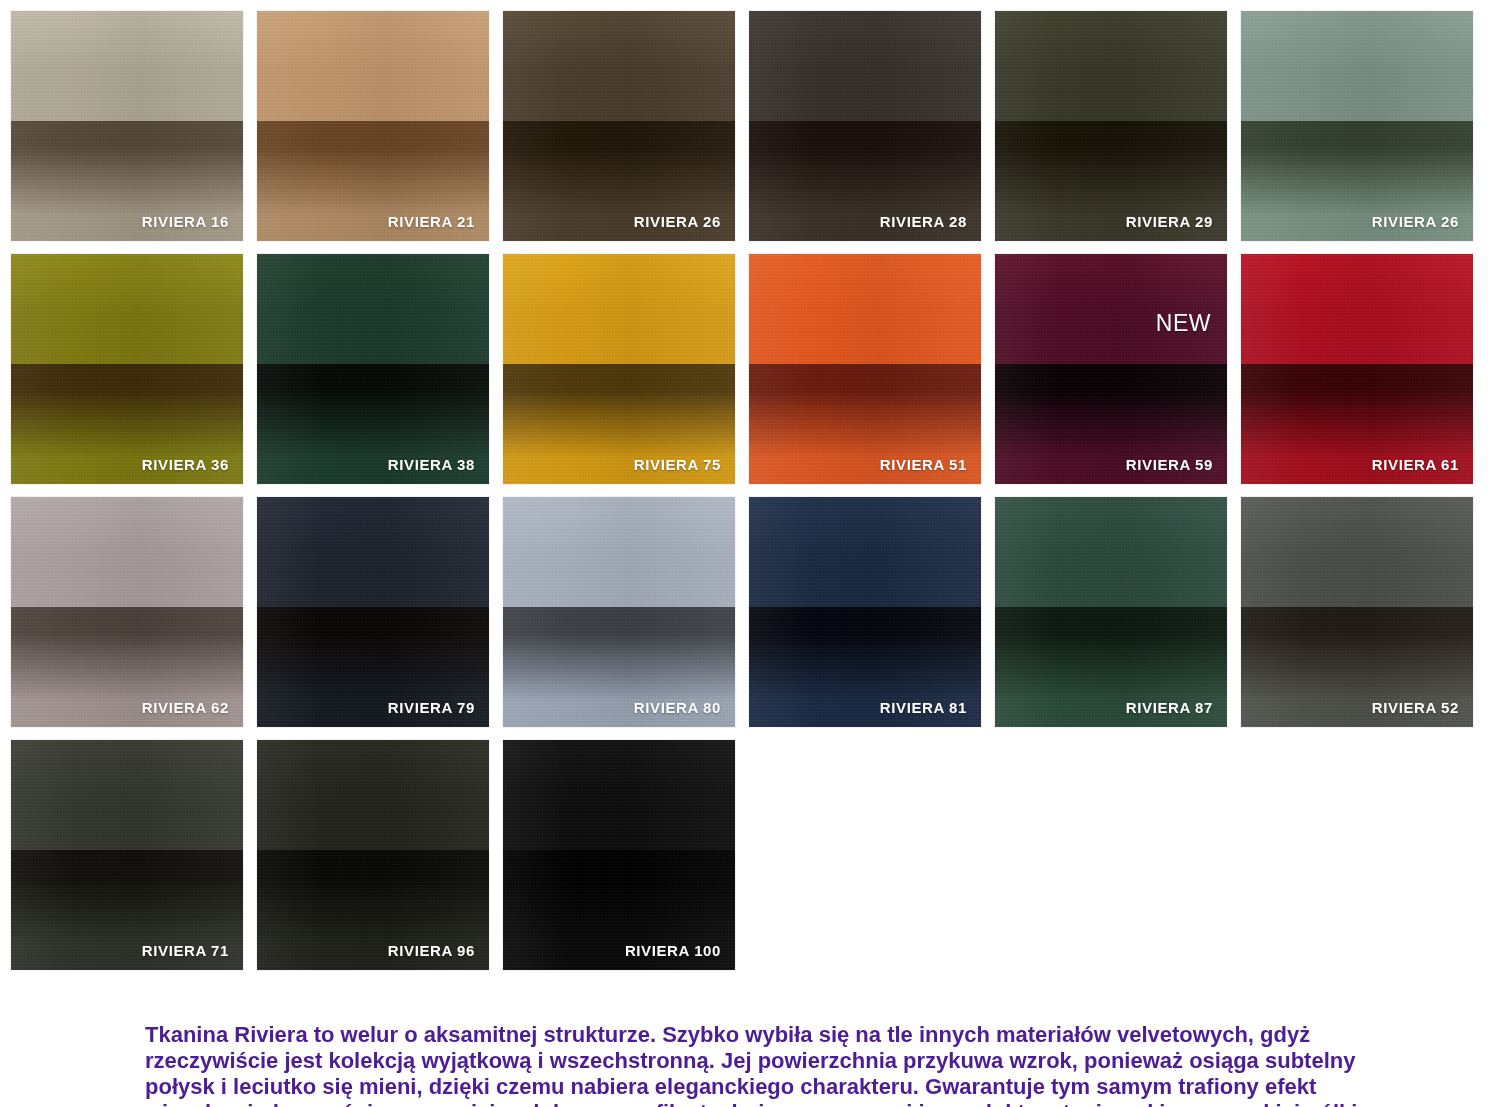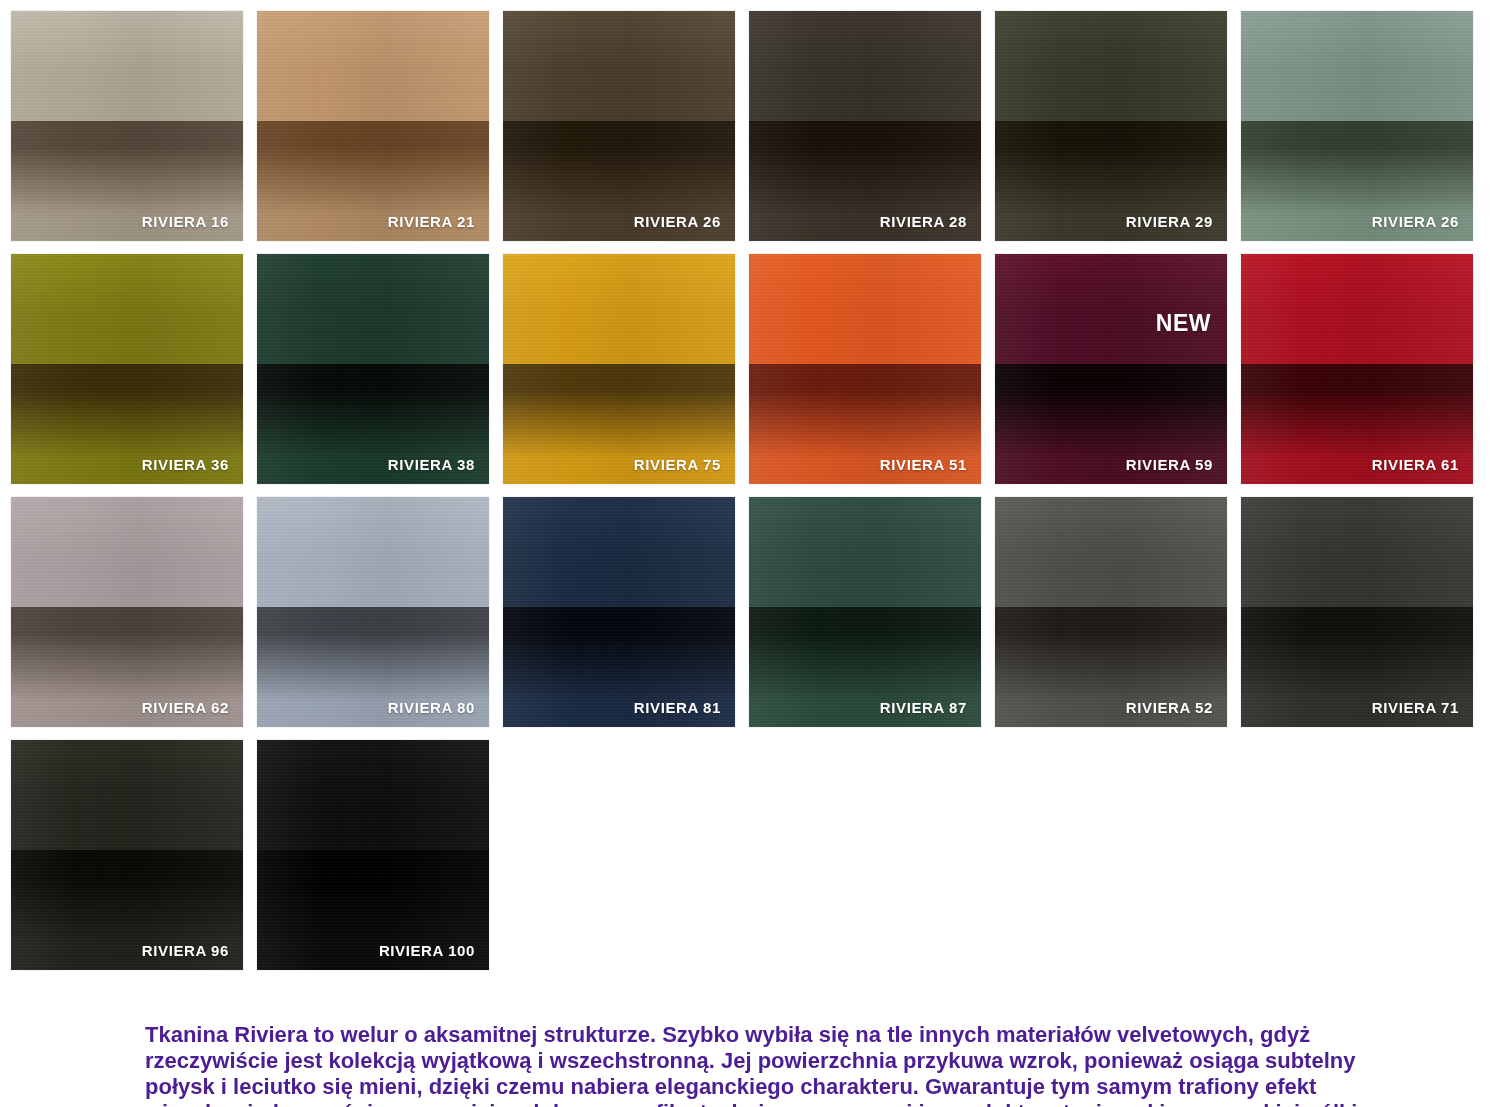--- a/index.html
+++ b/index.html
@@ -97,21 +97,21 @@
     white-space: nowrap;
     text-shadow: 0 1px 2px rgba(0,0,0,0.35);
   }
 
   .swatch-badge {
     position: absolute;
     right: 16px;
     top: 58px;
     color: #ffffff;
     font-size: 23px;
-    font-weight: bold;
+    font-weight: normal;
     letter-spacing: 0.5px;
     line-height: 1;
     white-space: nowrap;
     text-shadow: 0 1px 2px rgba(0,0,0,0.4);
   }
 
   #description {
     position: absolute;
     left: 145px;
     top: 1000px;
@@ -228,20 +228,28 @@
       </div>
       <div class="swatch">
         <div class="field" style="background: rgb(161, 147, 143);"></div>
         <div class="band-top" style="background: linear-gradient(rgb(182, 170, 171) 0%, rgb(171, 158, 160) 55%, rgb(171, 158, 160) 100%);"></div>
         <div class="band-shadow" style="background: linear-gradient(rgb(78, 67, 61) 0%, rgb(78, 67, 61) 22%, rgb(161, 147, 143) 78%, rgb(161, 147, 143) 100%);"></div>
         <div class="grain"></div>
         <div class="sheen"></div>
         <span class="swatch-label">RIVIERA 62</span>
       </div>
       <div class="swatch">
+        <div class="field" style="background: rgb(21, 26, 34);"></div>
+        <div class="band-top" style="background: linear-gradient(rgb(34, 42, 54) 0%, rgb(29, 36, 46) 55%, rgb(29, 36, 46) 100%);"></div>
+        <div class="band-shadow" style="background: linear-gradient(rgb(10, 6, 5) 0%, rgb(10, 6, 5) 22%, rgb(21, 26, 34) 78%, rgb(21, 26, 34) 100%);"></div>
+        <div class="grain"></div>
+        <div class="sheen"></div>
+        <span class="swatch-label">RIVIERA 79</span>
+      </div>
+      <div class="swatch">
         <div class="field" style="background: rgb(153, 164, 180);"></div>
         <div class="band-top" style="background: linear-gradient(rgb(178, 187, 199) 0%, rgb(166, 175, 189) 55%, rgb(166, 175, 189) 100%);"></div>
         <div class="band-shadow" style="background: linear-gradient(rgb(62, 65, 71) 0%, rgb(62, 65, 71) 22%, rgb(153, 164, 180) 78%, rgb(153, 164, 180) 100%);"></div>
         <div class="grain"></div>
         <div class="sheen"></div>
         <span class="swatch-label">RIVIERA 80</span>
       </div>
       <div class="swatch">
         <div class="field" style="background: rgb(26, 42, 68);"></div>
         <div class="band-top" style="background: linear-gradient(rgb(34, 50, 76) 0%, rgb(27, 42, 66) 55%, rgb(27, 42, 66) 100%);"></div>

